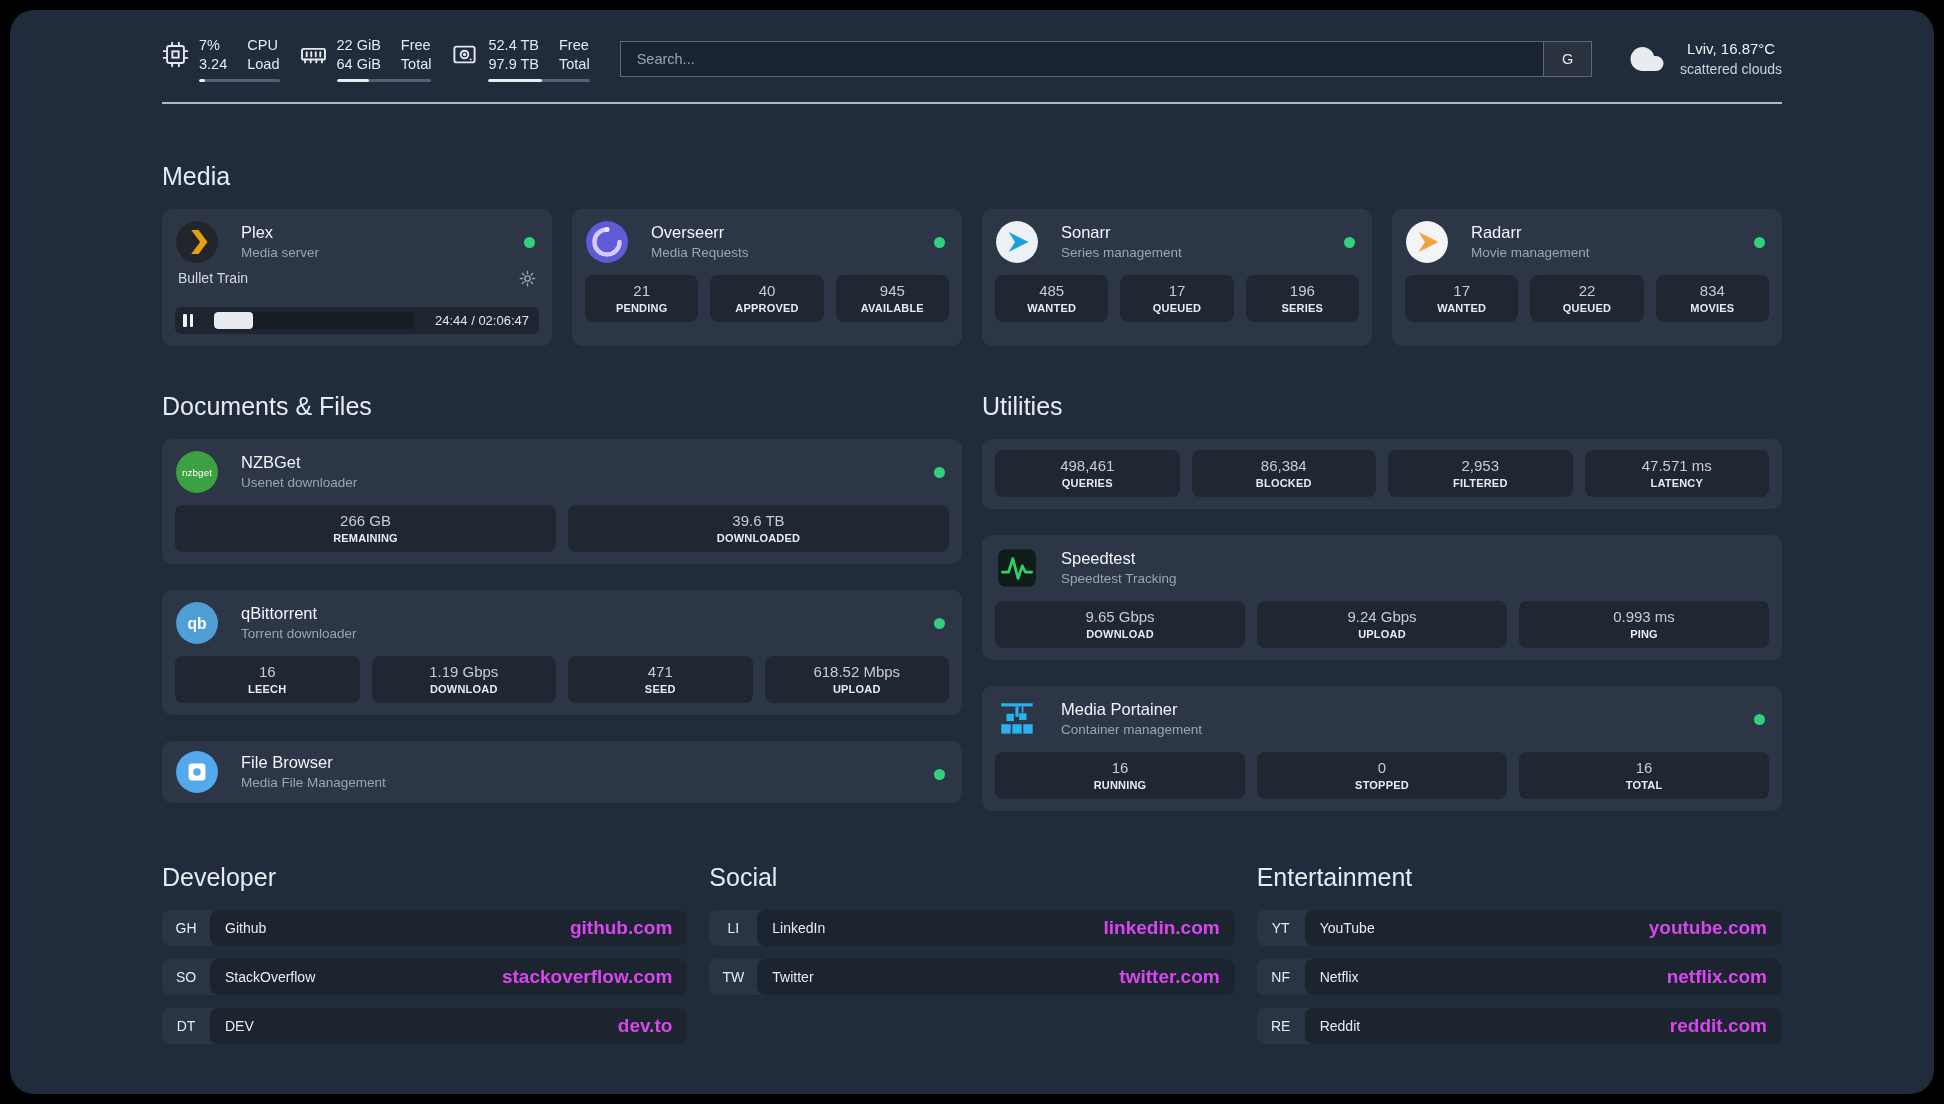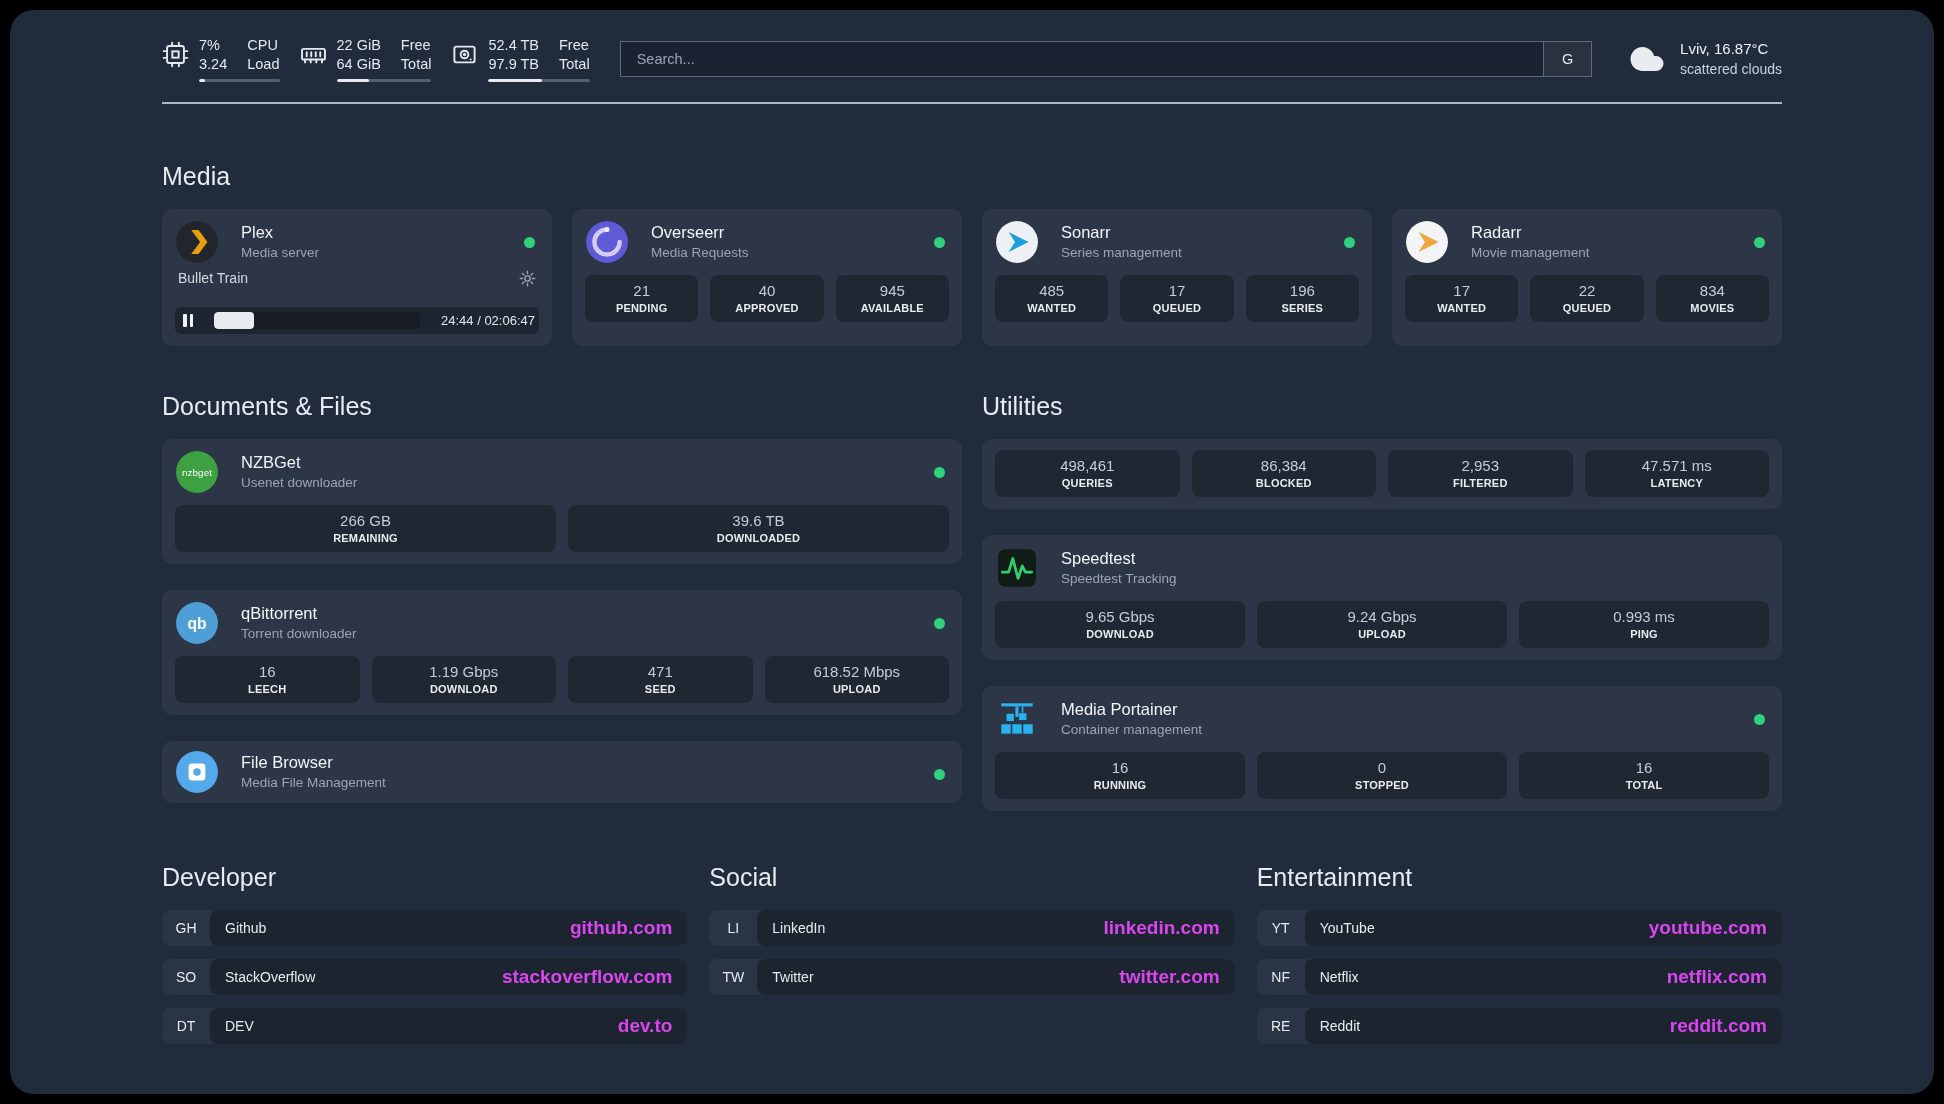--- a/index.html
+++ b/index.html
@@ -22,21 +22,21 @@
 
   .search { flex:1; margin:0 34px 0 30px; }
   .search-wrap { display:flex; height:36px; background:rgba(0,0,0,0.18); border:1px solid #5e687a; border-radius:0; overflow:hidden; }
   .search-wrap input { flex:1; background:transparent; border:none; outline:none; color:#e5e9ef; font-size:14.5px; padding:0 16px; font-family:inherit; }
   .search-wrap input::placeholder { color:#9aa4b5; }
   .search-btn { width:48px; border:none; border-left:1px solid #5e687a; background:rgba(255,255,255,0.07); color:#e5e9ef; font-size:14.5px; cursor:pointer; font-family:inherit; }
 
   .weather { display:flex; align-items:center; gap:12px; }
   .weather-icon { width:42px; height:36px; }
   .weather-icon svg { width:100%; height:100%; }
-  .weather-text { display:flex; flex-direction:column; line-height:1.35; }
+  .weather-text { display:flex; flex-direction:column; line-height:1.35;text-align:center; }
   .weather-loc { font-size:15px; color:#eef1f5; }
   .weather-cond { font-size:14px; color:#c9d1dd; }
 
   .divider { border:none; border-top:2px solid rgba(226,232,240,0.75); margin-top:20px; }
 
   
   .group-title { font-size:25px; font-weight:500; color:#e7ebf1; margin:46px 0 18px; }
   .group-title.first { margin-top:58px; }
 
   .media-grid { display:grid; grid-template-columns:repeat(4,1fr); gap:20px; }
@@ -55,21 +55,21 @@
 
   .stats { display:grid; grid-auto-flow:column; grid-auto-columns:1fr; gap:12px; }
   .stat { background:rgba(0,0,0,0.27); border-radius:8px; text-align:center; padding:7px 8px 8px; }
   .stat-value { font-size:15px; color:#c4ccd8; }
   .stat-label { font-size:11px; font-weight:700; color:#e8ecf1; margin-top:3px; letter-spacing:0.2px; }
 
   
   .player-top { display:flex; justify-content:space-between; align-items:center; color:#d4dae3; font-size:14px; padding:6px 3px 20px;text-align:right; }
   .gear { width:17px; height:17px; cursor:pointer; }
   .gear svg { width:100%; height:100%; }
-  .player-bar { display:flex; align-items:center; height:27px; background:rgba(0,0,0,0.30); border-radius:6px; padding:0 4px 0 8px; gap:21px; }
+  .player-bar { display:flex; align-items:center; height:27px; background:rgba(0,0,0,0.30); border-radius:6px; padding:0 10px 0 8px; gap:21px; }
   .pause-btn { display:flex; gap:3px; align-items:center; border:none; background:transparent; cursor:pointer; padding:0; }
   .pause-btn i { display:block; width:3.5px; height:13px; background:#eef1f5; border-radius:1px; }
   .ptrack { flex:1; height:17px; border-radius:4px; background:rgba(0,0,0,0.22); position:relative; overflow:hidden; cursor:pointer; }
   .pfill { position:absolute; left:0; top:0; bottom:0; background:#e8ecf1; border-radius:4px; }
   .ptime { font-size:13px; color:#e2e7ee; white-space:nowrap; }
 
   
   .bookmarks { display:grid; grid-template-columns:repeat(3,1fr); gap:22px; margin-top:6px; padding-bottom:40px; }
   .bm-list { display:flex; flex-direction:column; gap:13px; }
   .bm { display:flex; height:36px; border-radius:8px; overflow:hidden; background:rgba(255,255,255,0.045); cursor:pointer; }

